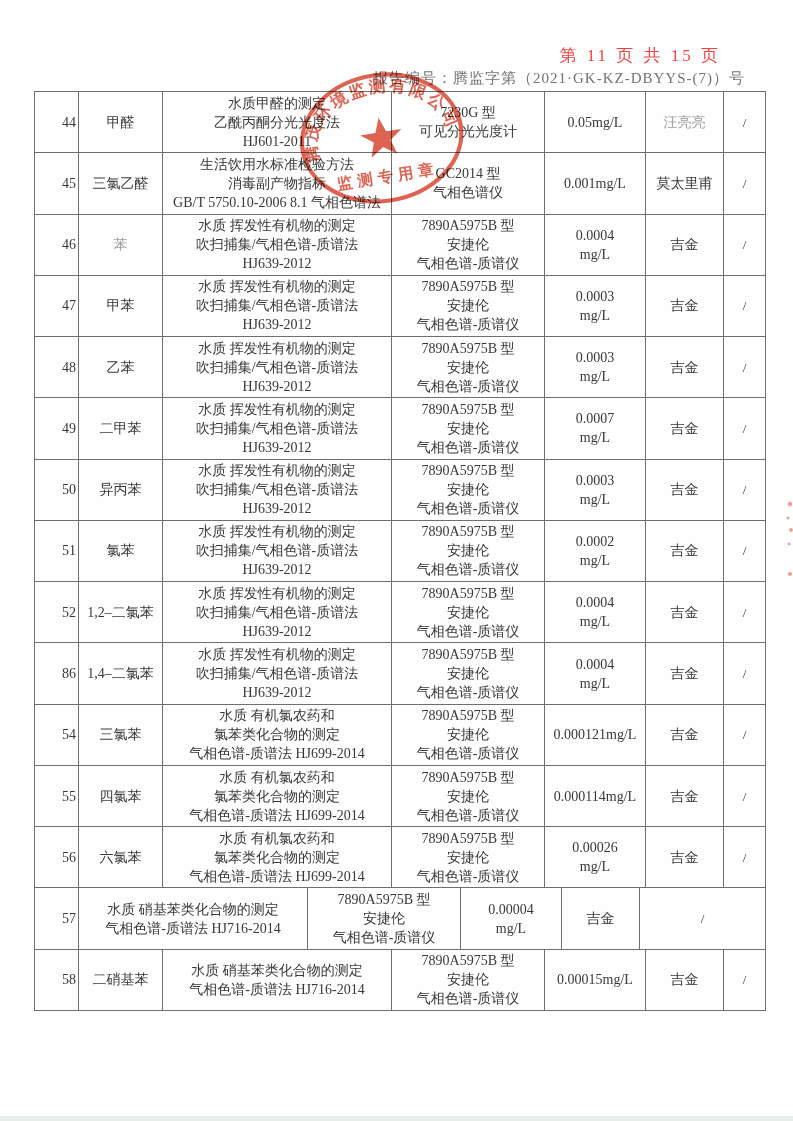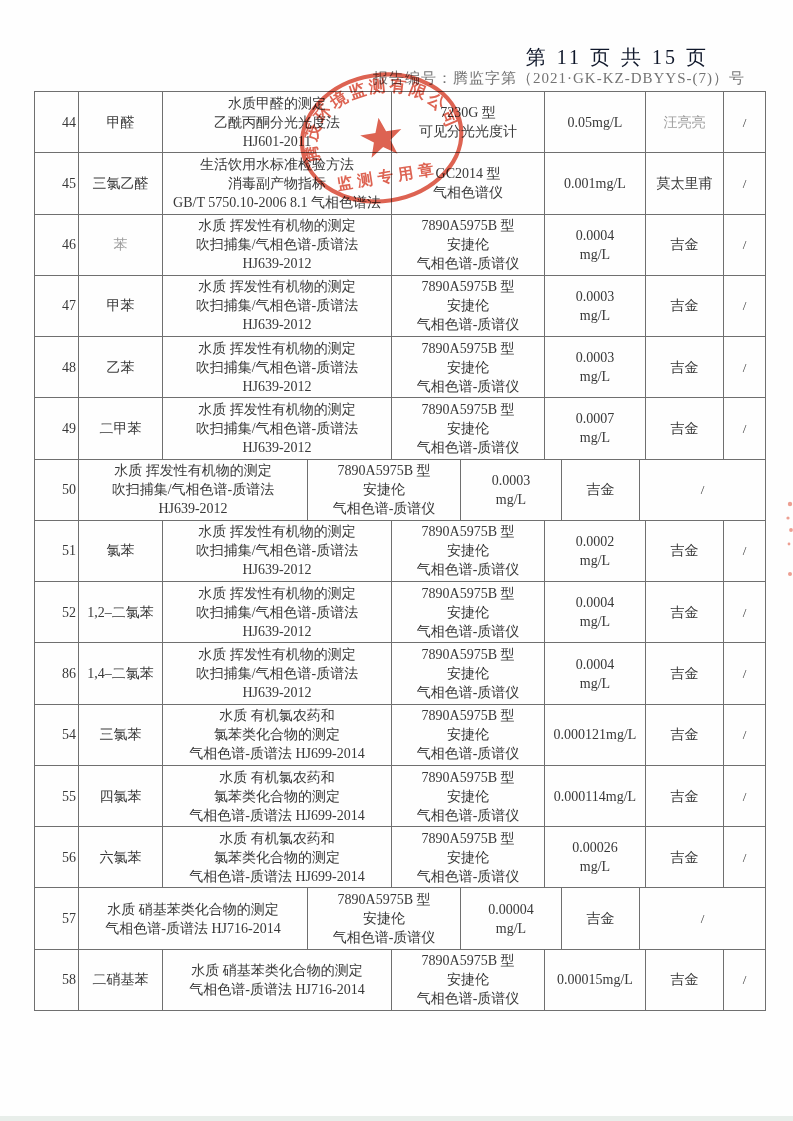--- a/index.html
+++ b/index.html
@@ -3,22 +3,22 @@
 <meta charset="utf-8">
 <style>
   html,body{margin:0;padding:0;}
   body{
     width:793px;height:1121px;position:relative;overflow:hidden;
     background:#fefefe;
     font-family:"Liberation Serif","DejaVu Serif",serif;
     color:#383838;
   }
   .page-info{
-    position:absolute;top:44px;right:84px;
-    font-size:20px;letter-spacing:3px;color:#0f172a;
+    position:absolute;top:44px;right:72px;
+    font-size:17px;letter-spacing:3px;color:#ef4444;
   }
   .report-no{
     position:absolute;top:69px;right:48px;
     font-size:15px;letter-spacing:1px;color:#737373;
   }
   .doc-table{
     position:absolute;left:34px;top:91px;width:731px;height:919px;
     border-top:1px solid #6f6f6f;border-left:1px solid #6f6f6f;
     display:flex;flex-direction:column;background:transparent;
   }
@@ -221,20 +221,23 @@
         <div class="line">吉金</div>
       </div>
       <div class="td td-remark">
         <div class="line">/</div>
       </div>
     </div>
     <div class="tr">
       <div class="td td-no">
         <div class="line">50</div>
       </div>
+      <div class="td td-item">
+        <div class="line">异丙苯</div>
+      </div>
       <div class="td td-method">
         <div class="line">水质 挥发性有机物的测定</div>
         <div class="line">吹扫捕集/气相色谱-质谱法</div>
         <div class="line">HJ639-2012</div>
       </div>
       <div class="td td-instrument">
         <div class="line">7890A5975B 型</div>
         <div class="line">安捷伦</div>
         <div class="line">气相色谱-质谱仪</div>
       </div>

